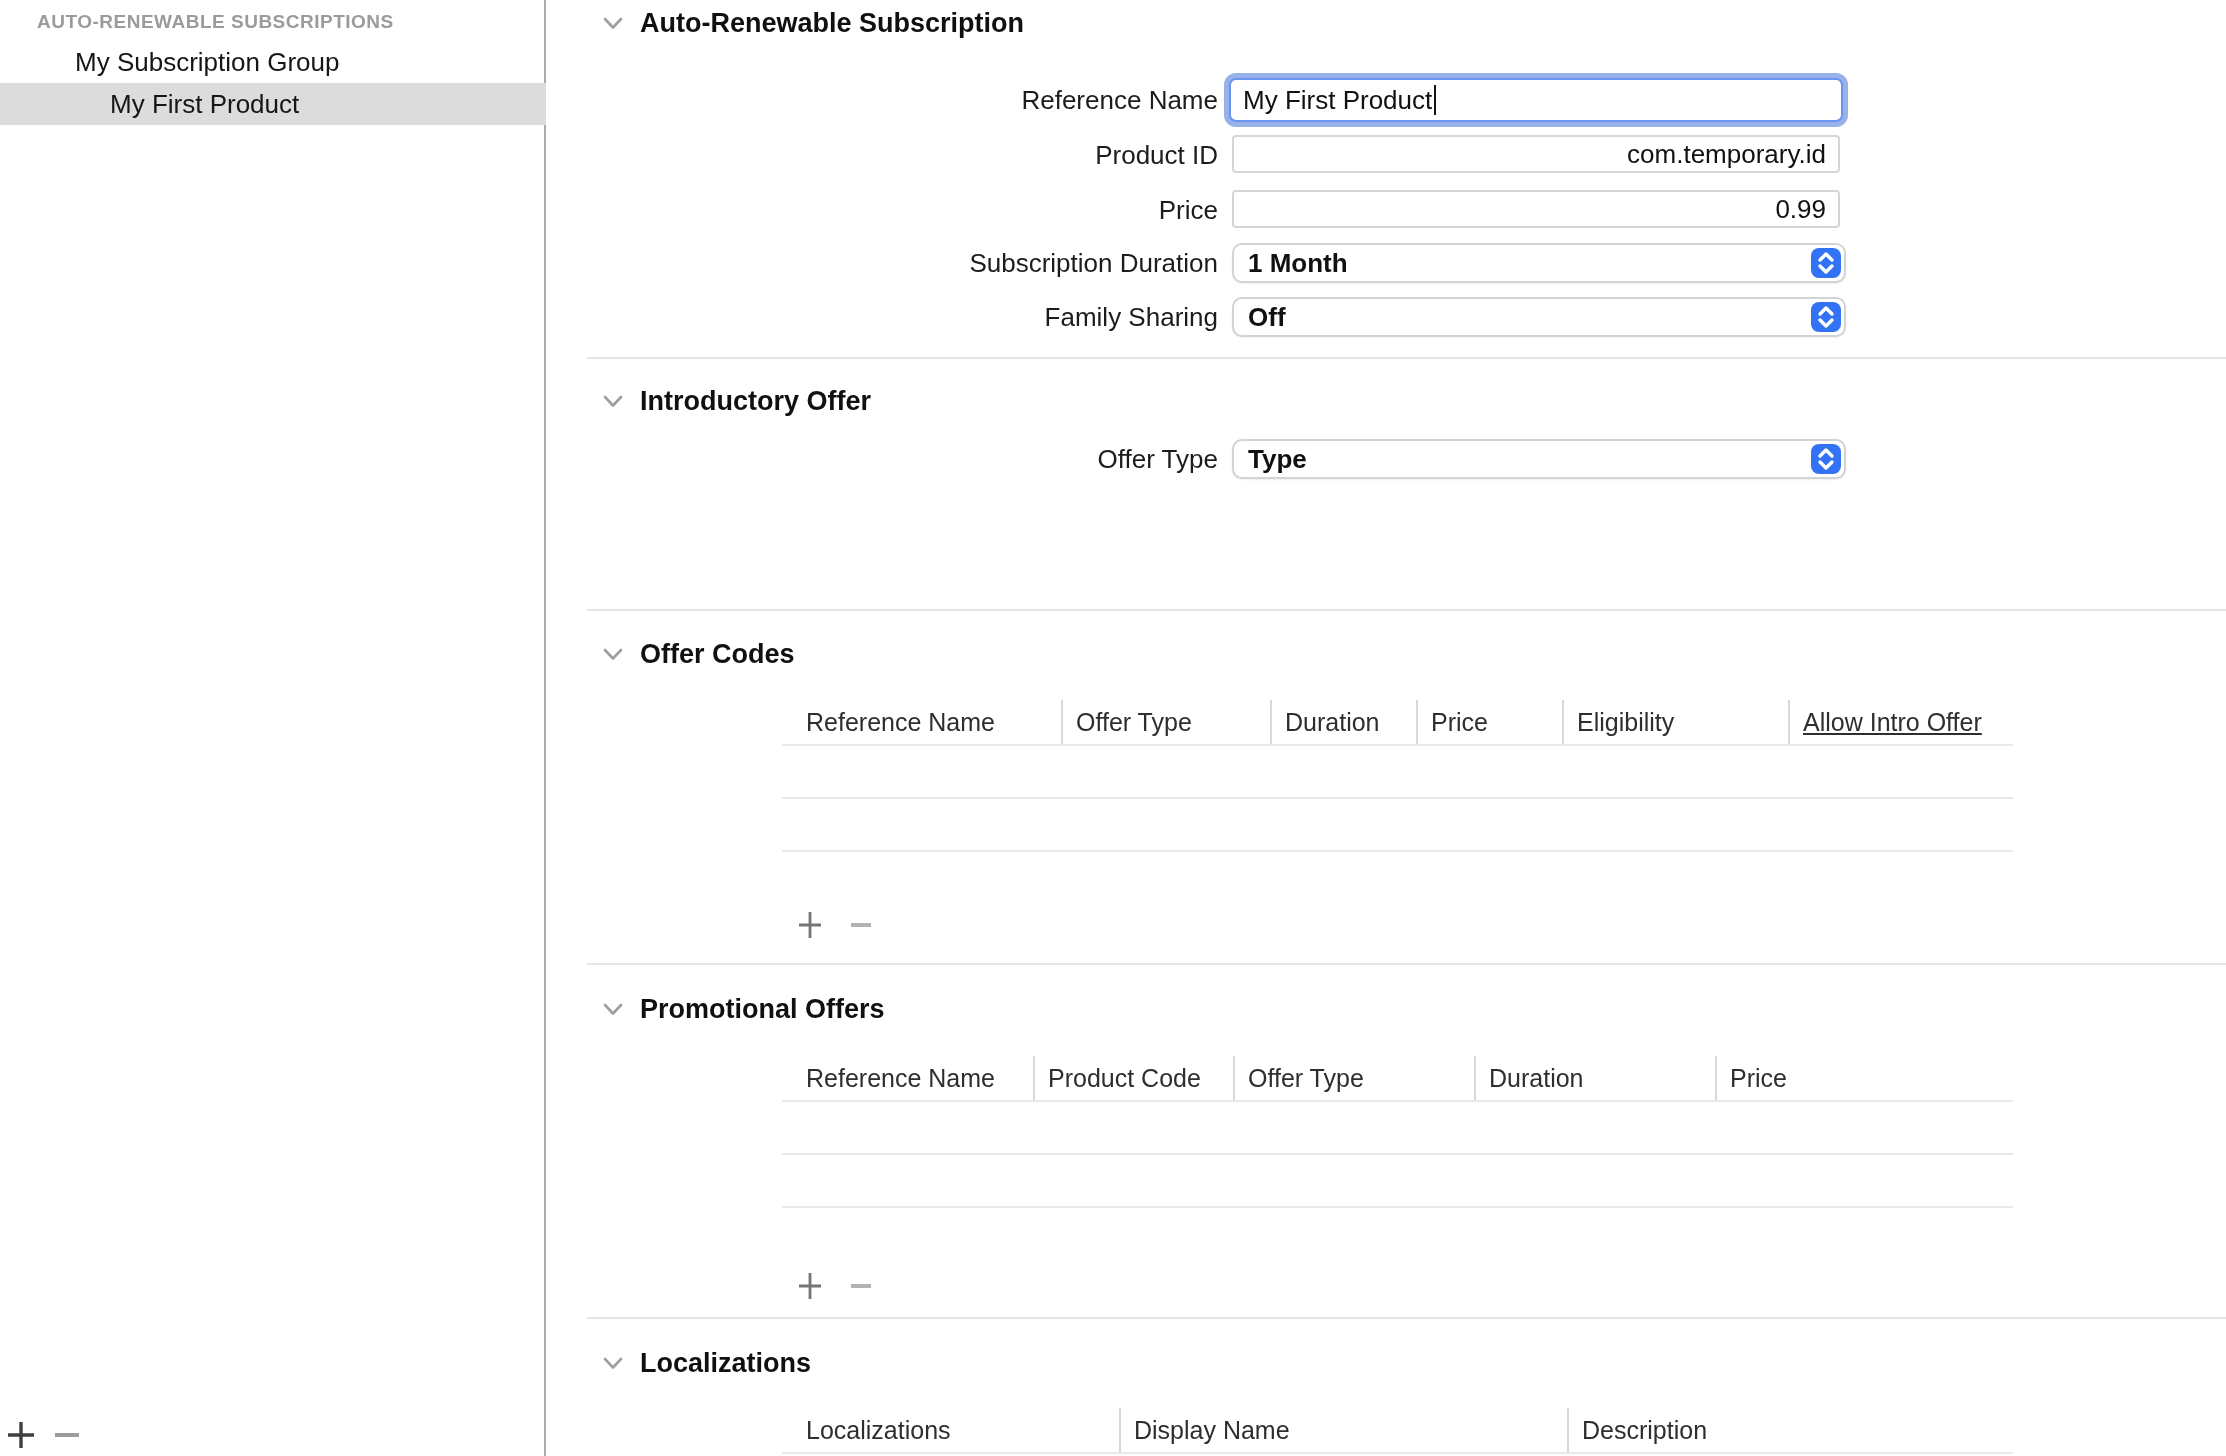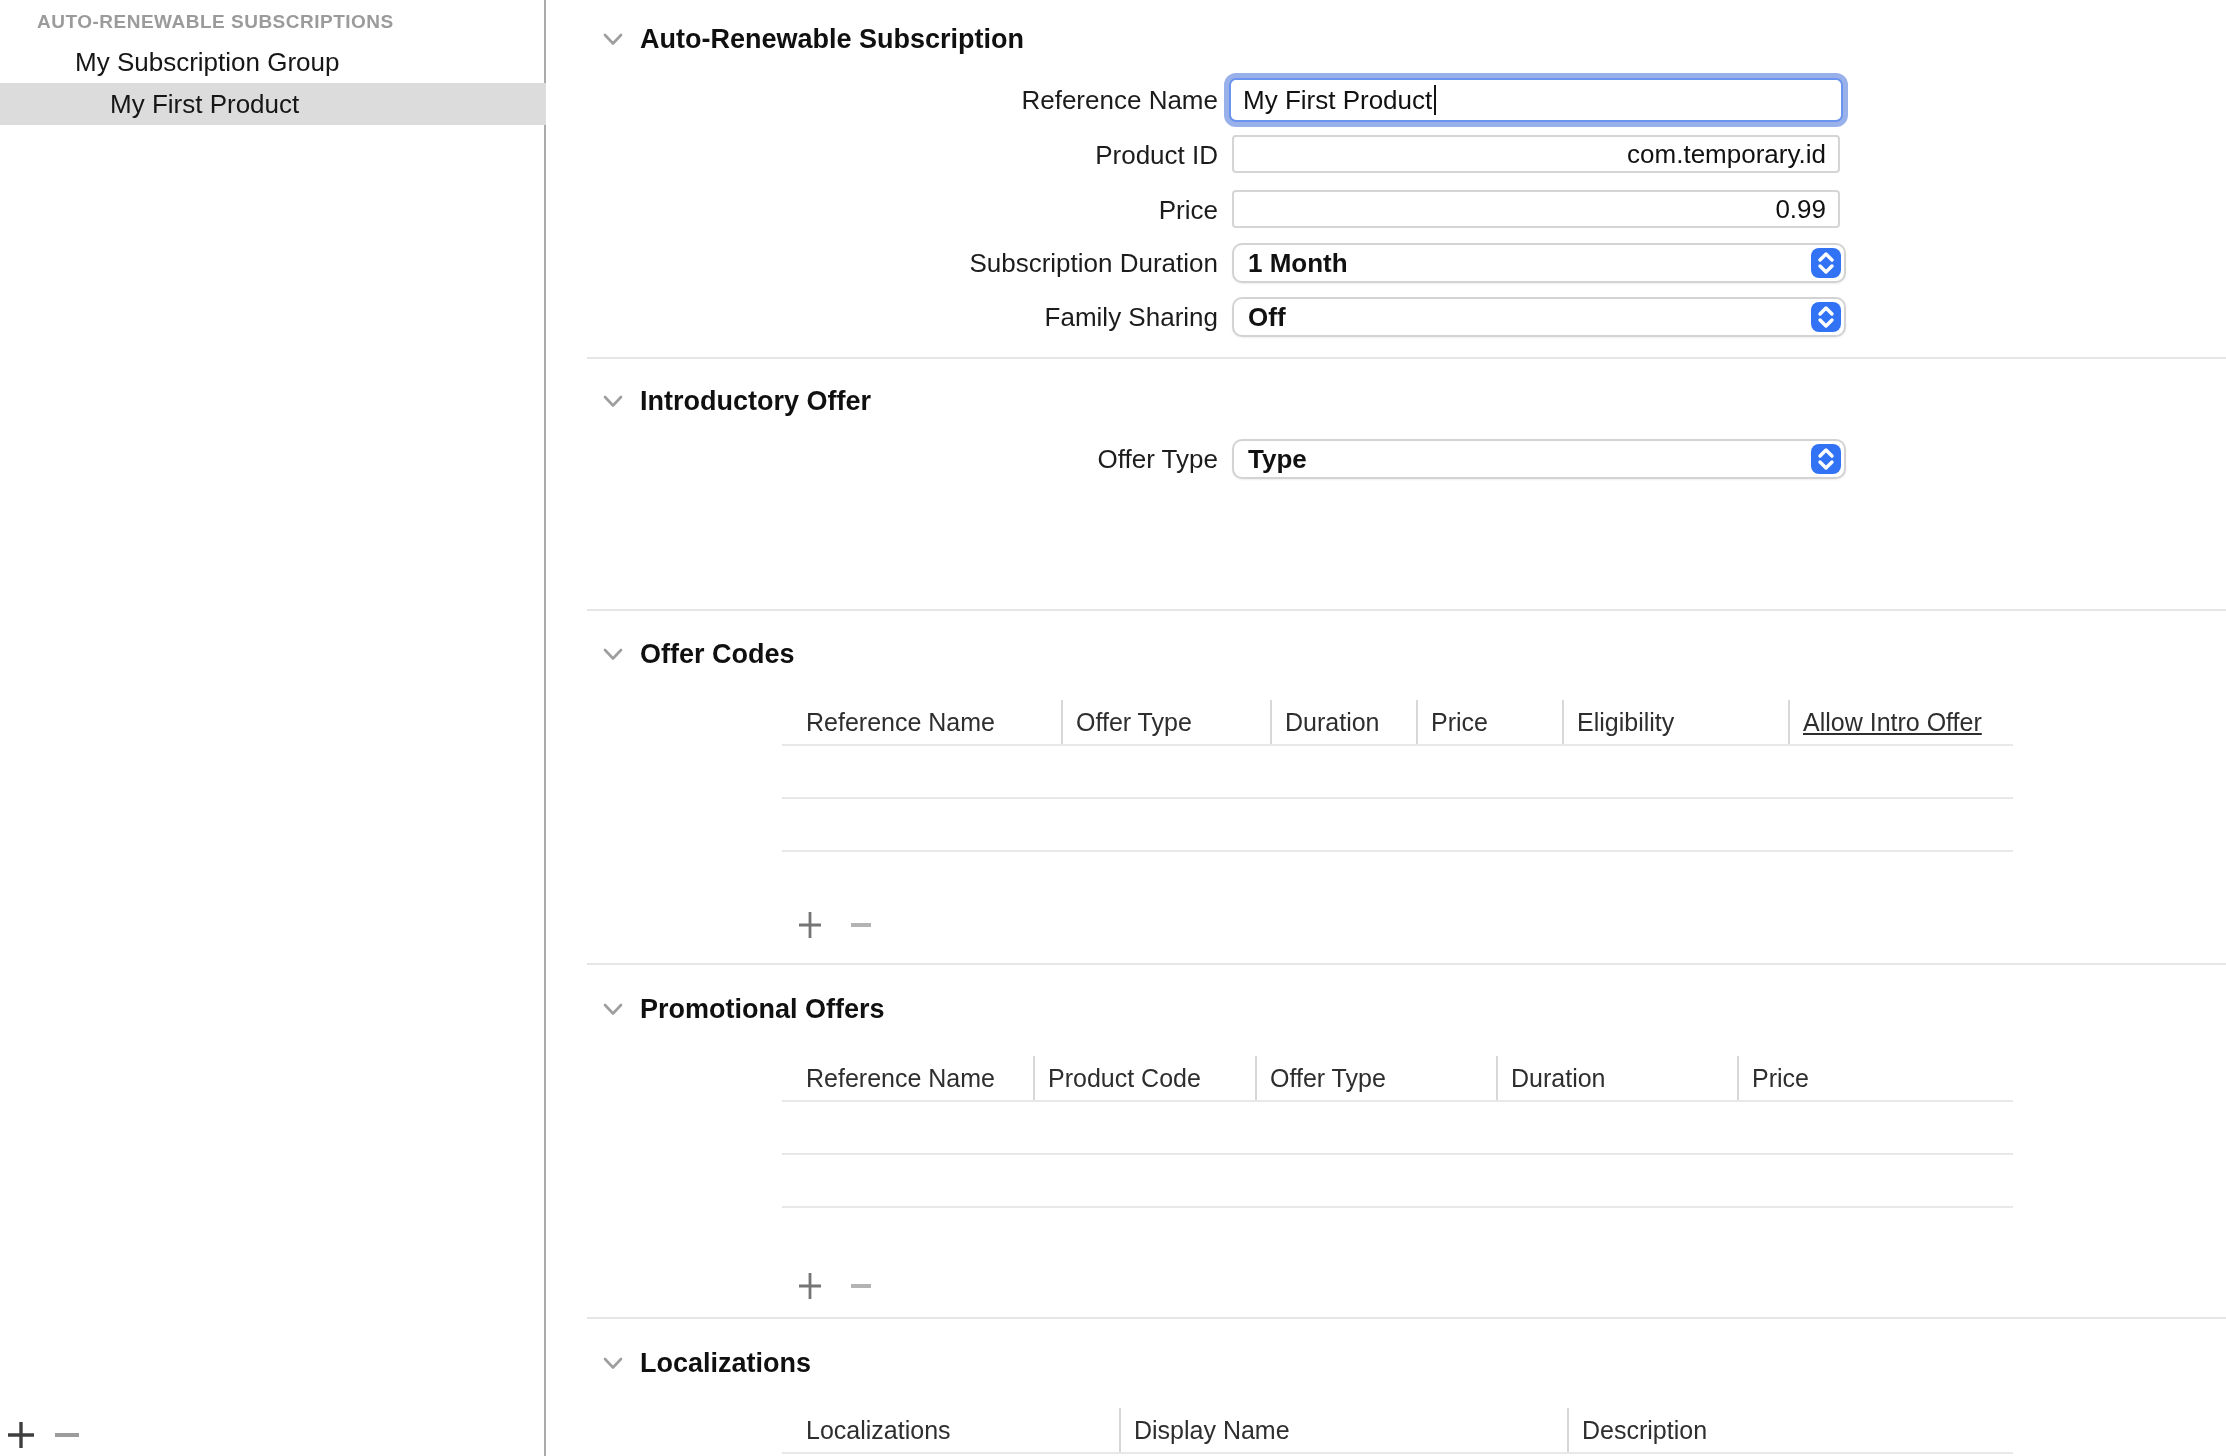--- a/index.html
+++ b/index.html
@@ -88,21 +88,21 @@
         <svg width="30" height="30" viewBox="0 0 30 30">
           <path d="M3 15 H27" stroke="#9c9c9c" stroke-width="4" fill="none"></path>
         </svg>
       </span>
     </div>
   </div>
 </div>
 
 <div class="main"></div>
 
-<div class="sec-head" style="top:24px;align-items:center;">
+<div class="sec-head" style="top:8px;align-items:center;">
   <span class="chev">
     <svg width="22" height="15" viewBox="0 0 22 15">
       <path d="M3 3 L11 11.5 L19 3" stroke="#9e9e9e" stroke-width="2.6" fill="none" stroke-linecap="round" stroke-linejoin="round"></path>
     </svg>
   </span>
   <span class="sec-title">Auto-Renewable Subscription</span>
 </div>
 
 <div class="form-label" style="top:80px;">Reference Name</div>
 <div class="focus-ring">
@@ -212,21 +212,21 @@
     <svg width="22" height="15" viewBox="0 0 22 15">
       <path d="M3 3 L11 11.5 L19 3" stroke="#9e9e9e" stroke-width="2.6" fill="none" stroke-linecap="round" stroke-linejoin="round"></path>
     </svg>
   </span>
   <span class="sec-title">Promotional Offers</span>
 </div>
 
 <div class="table" style="top:1056px;">
   <div class="thead">
     <div class="th" style="width:251px;">Reference Name</div>
-    <div class="th" style="width:222px;">Product Code</div>
+    <div class="th" style="width:200px;">Product Code</div>
     <div class="th" style="width:241px;">Offer Type</div>
     <div class="th" style="width:241px;">Duration</div>
     <div class="th" style="width:260px;">Price</div>
   </div>
   <div class="tbody">
     <div class="trow"></div>
     <div class="trow"></div>
   </div>
 </div>
 

